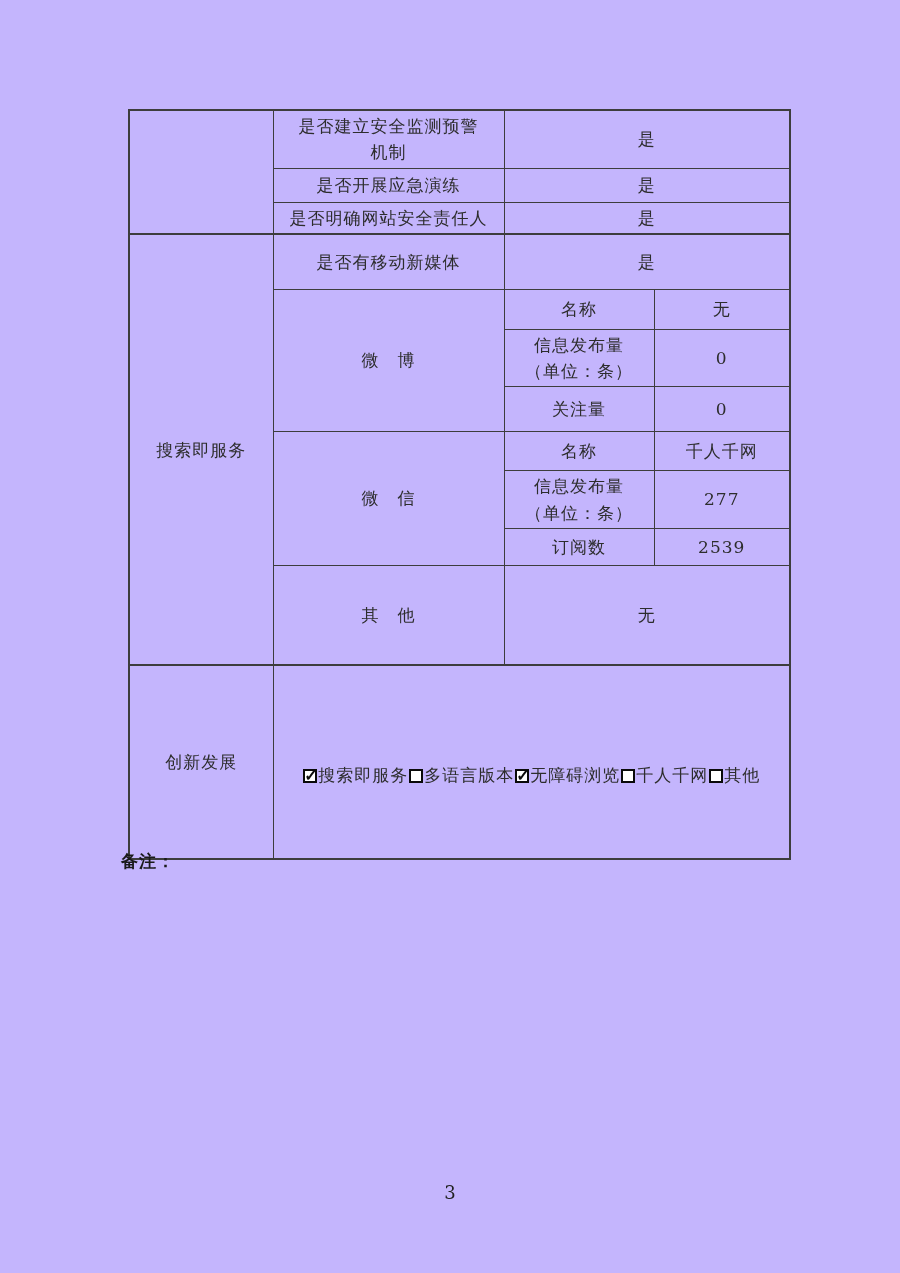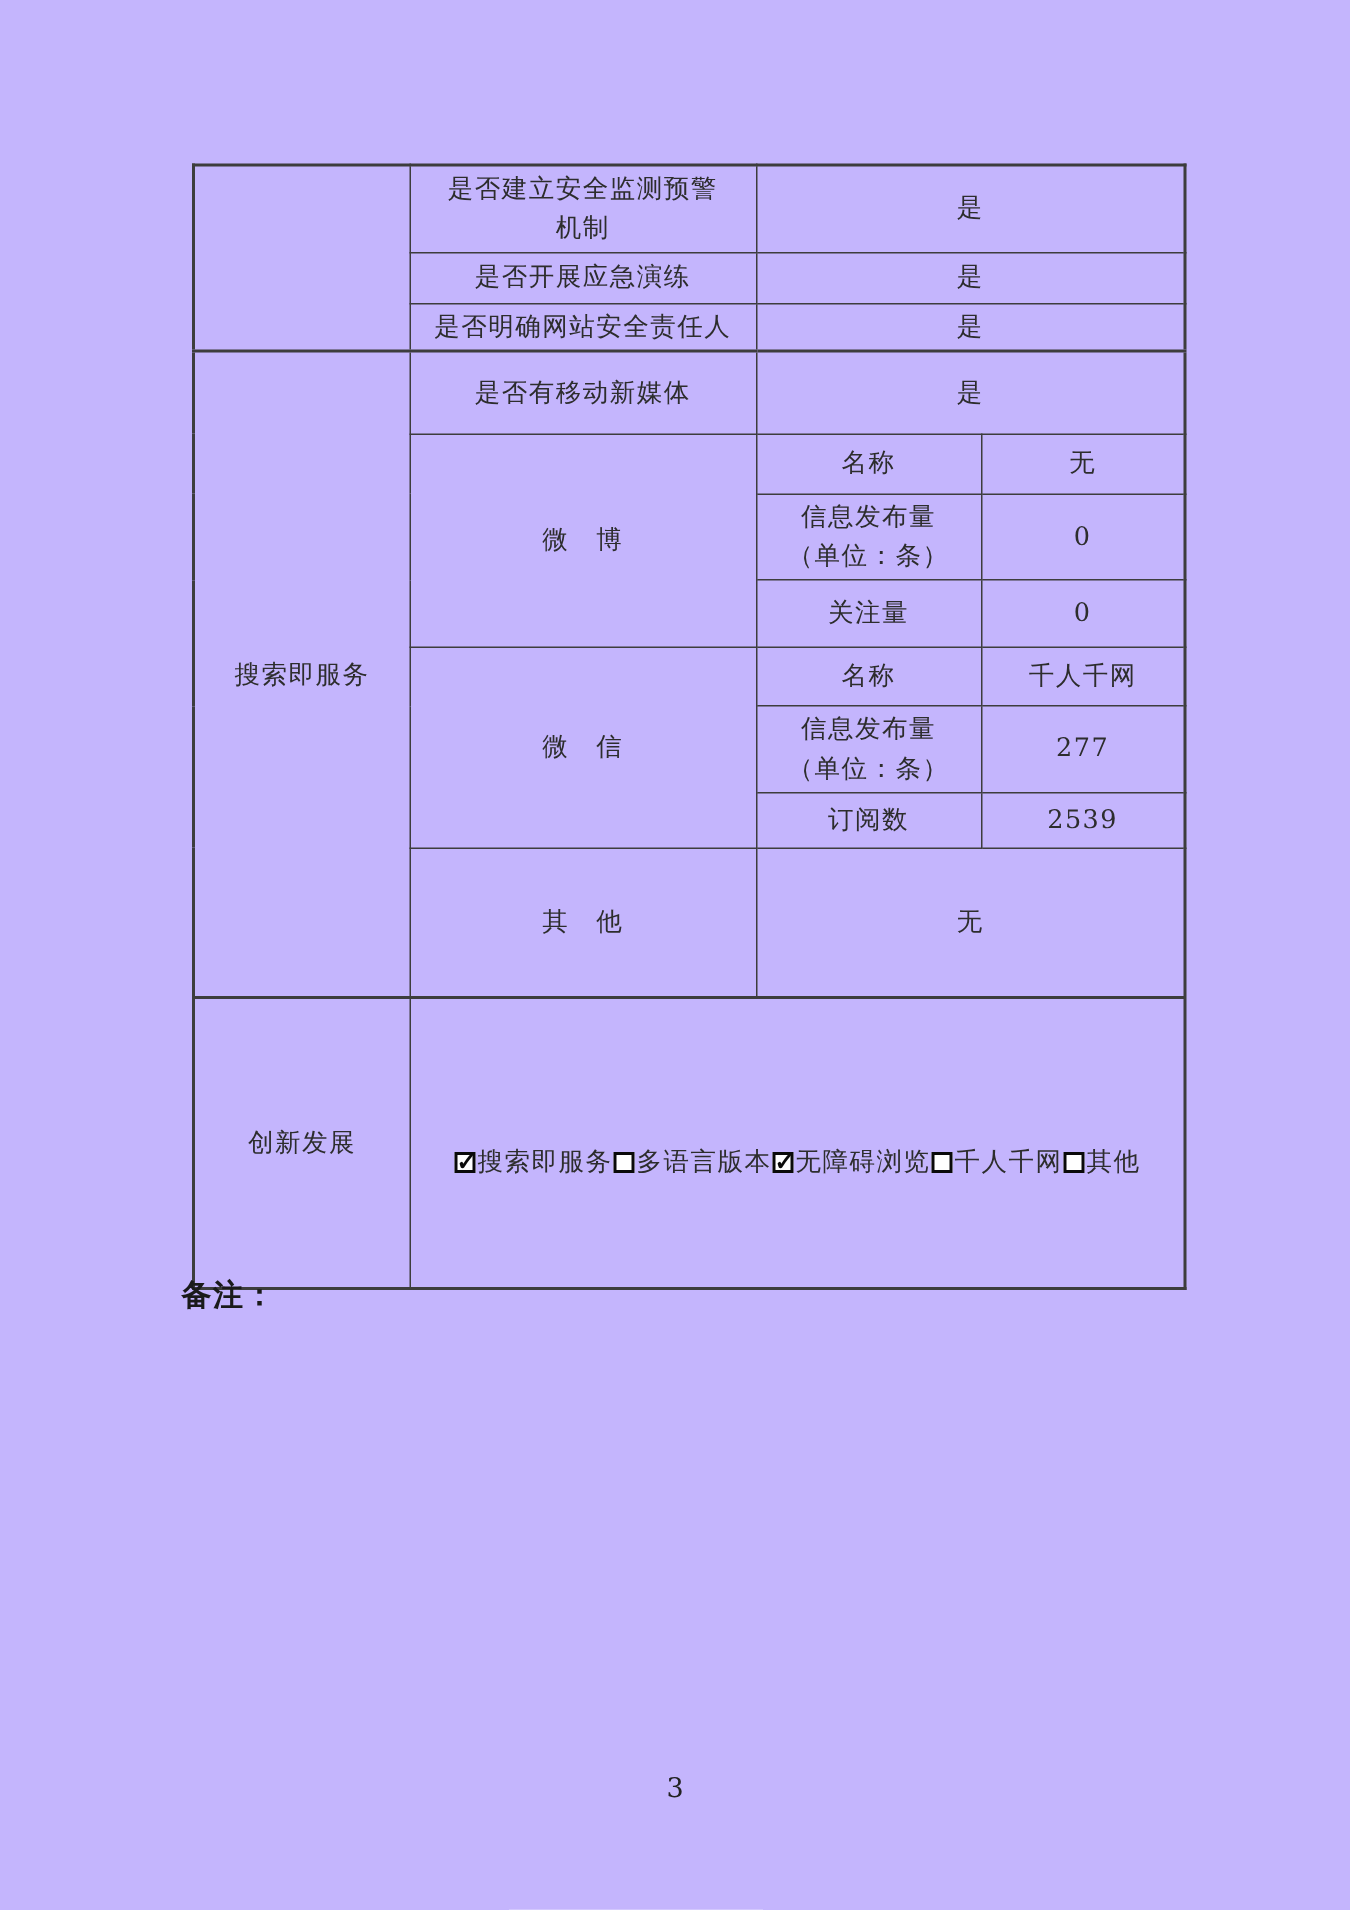--- a/index.html
+++ b/index.html
@@ -61,21 +61,21 @@
     font-weight: bold;
     color: #0a0a0a;
     line-height: 18px;
     text-align: center;
   }
   .notes {
     position: absolute;
     left: 121px; top: 850px;
     font-family: "DejaVu Sans", "Liberation Sans", sans-serif;
     font-weight: bold;
-    font-size: 20px;
+    font-size: 17px;
     letter-spacing: 1px;
     color: #1a1a1a;
   }
   .pagenum {
     position: absolute;
     left: 0; top: 1182px;
     width: 900px;
     text-align: center;
     font-size: 18px;
     color: #222222;

